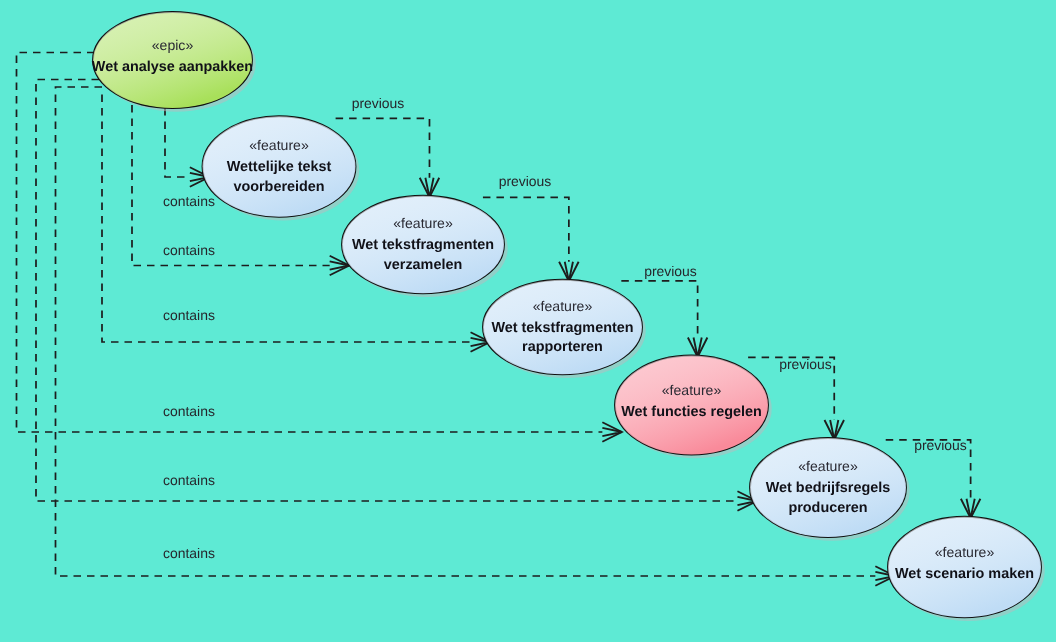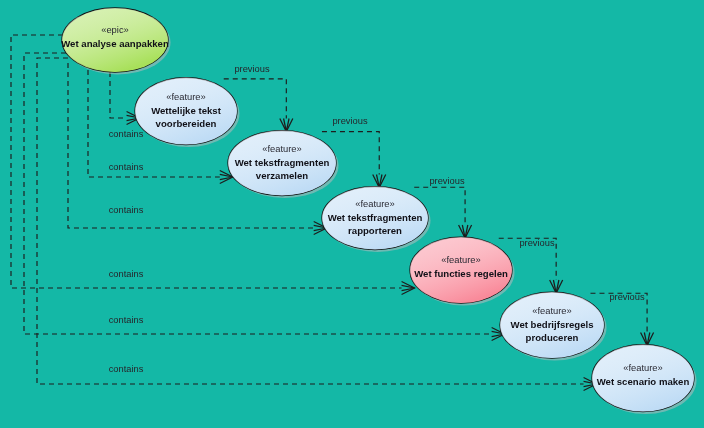--- a/index.html
+++ b/index.html
@@ -8,21 +8,21 @@
     padding: 0;
     background: #ffffff;
   }
   body {
     font-family: "Liberation Sans", sans-serif;
   }
   #diagram-root {
     position: relative;
     width: 704px;
     height: 428px;
-    background: #14b8a6;
+    background: #5eead4;
     overflow: hidden;
   }
   #diagram-svg {
     position: absolute;
     left: 0;
     top: 0;
     width: 704px;
     height: 428px;
   }
   .edge-line {

